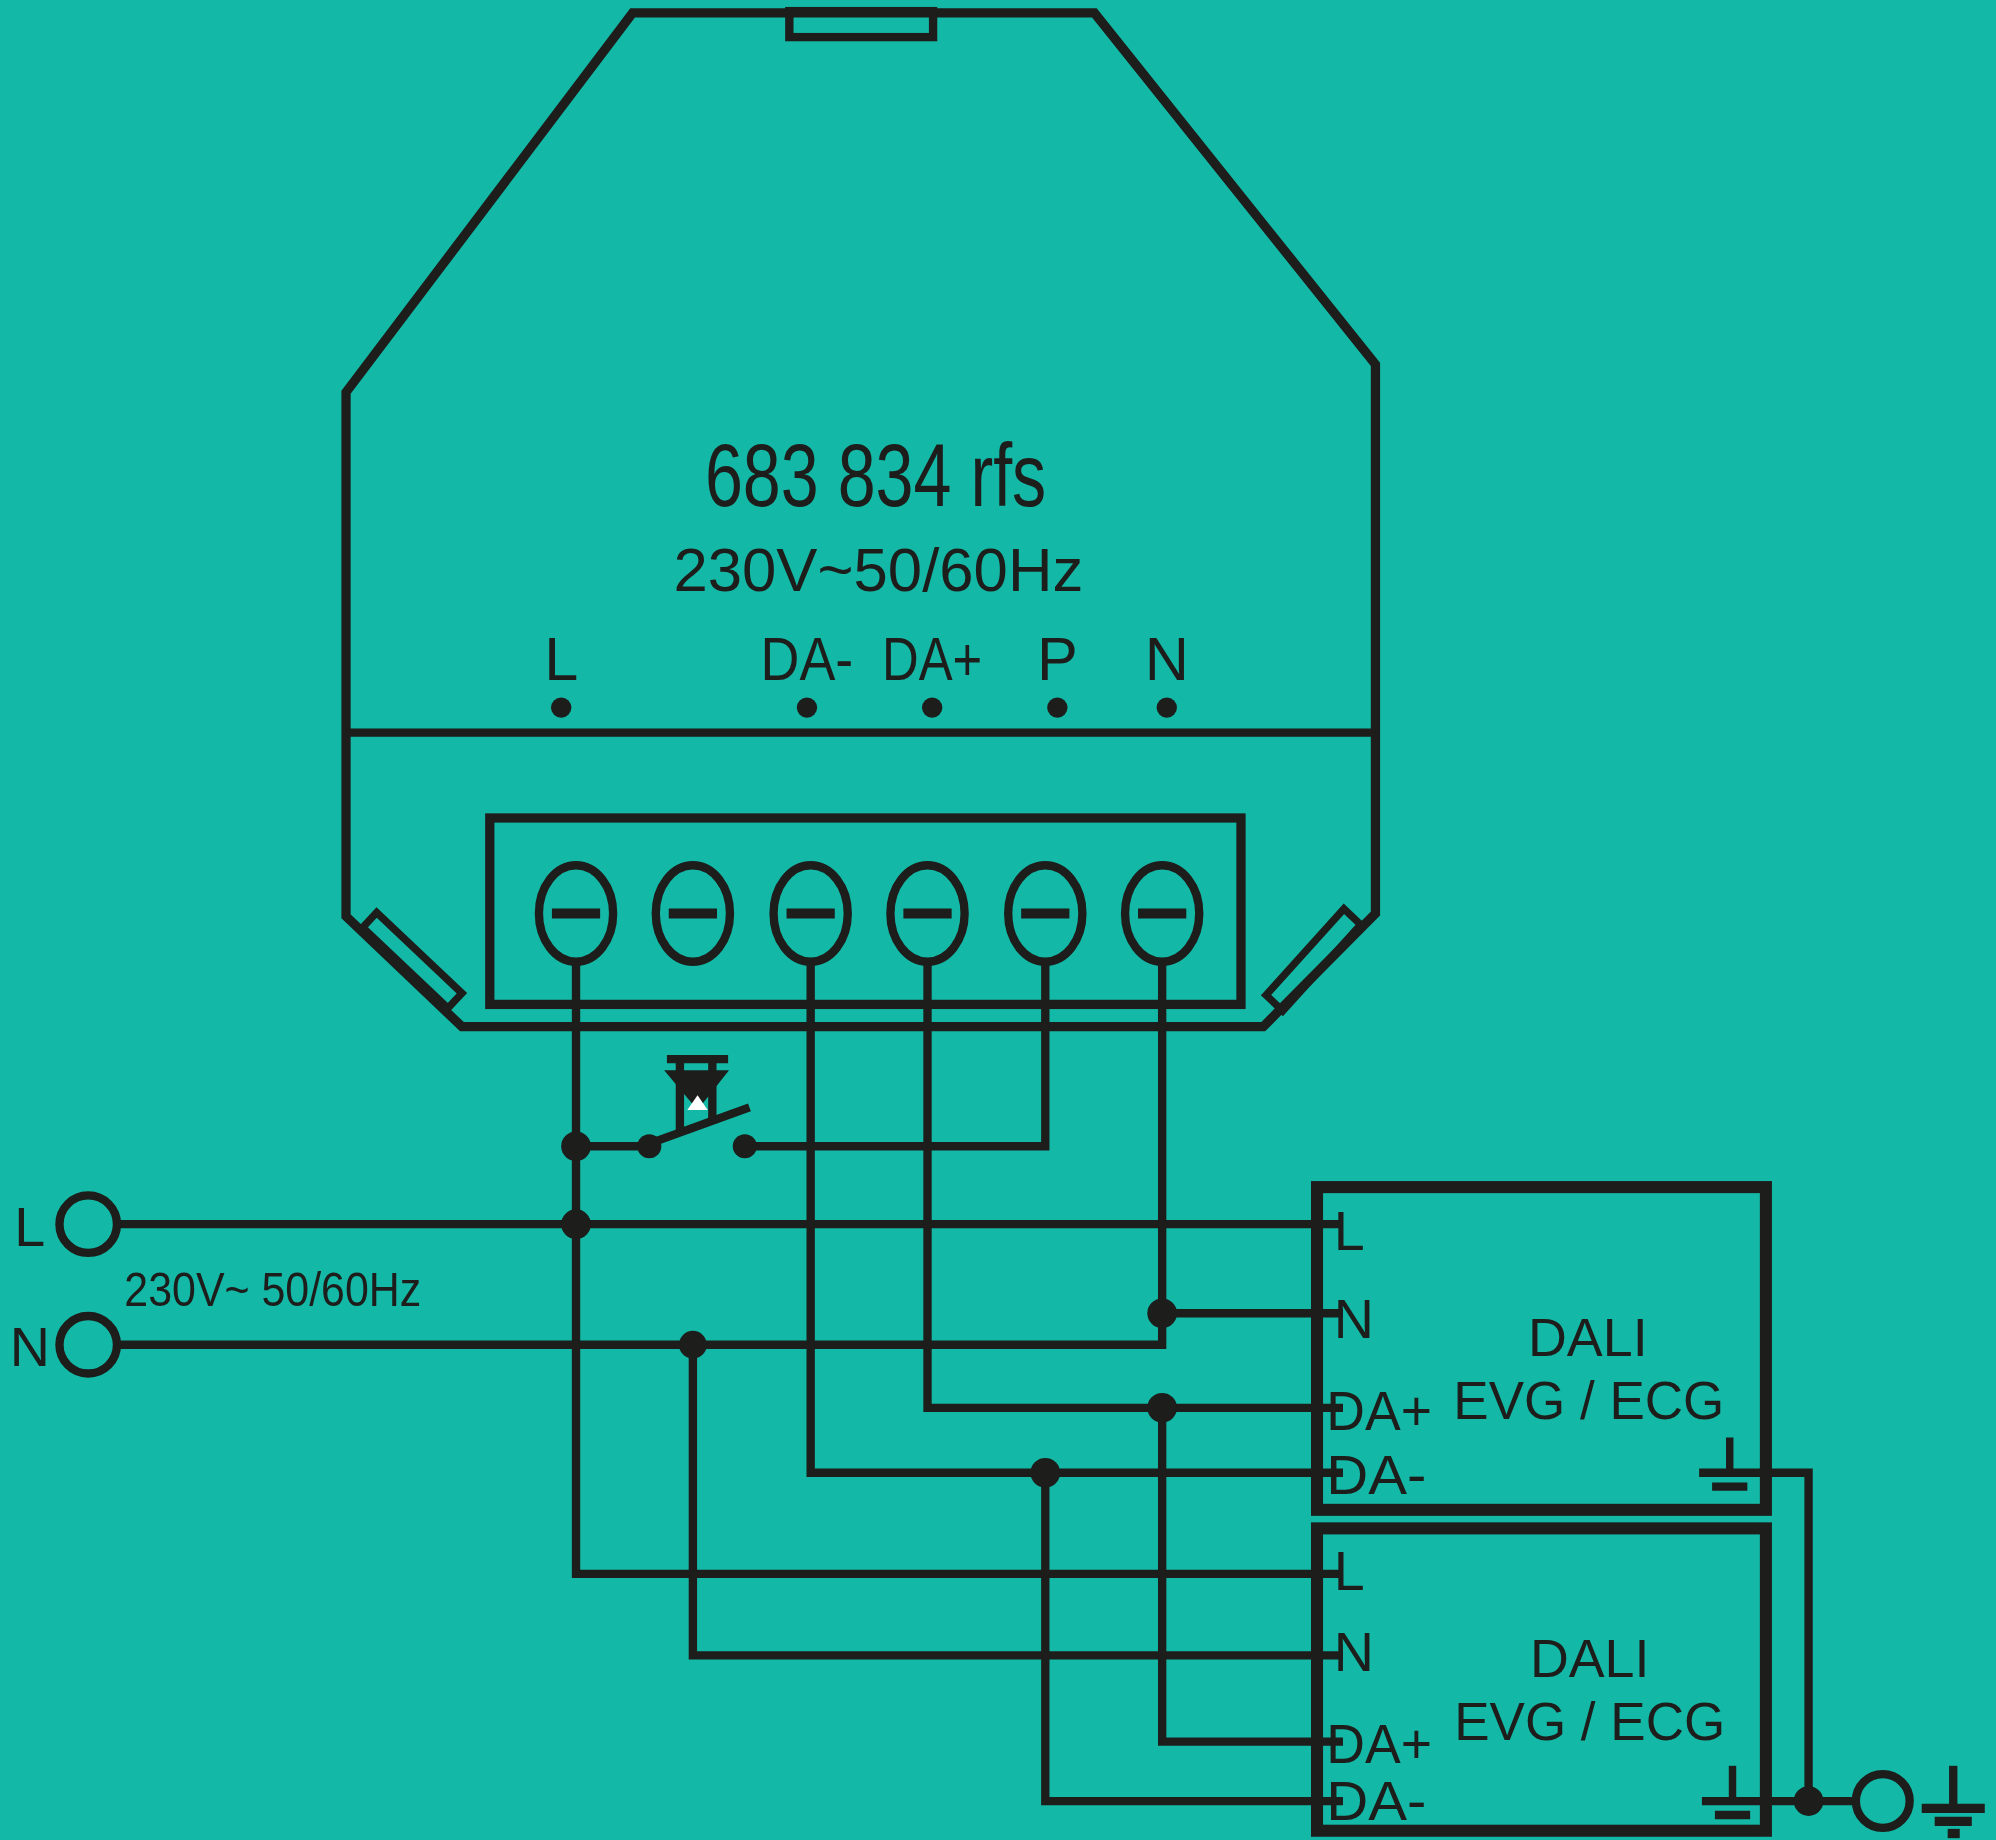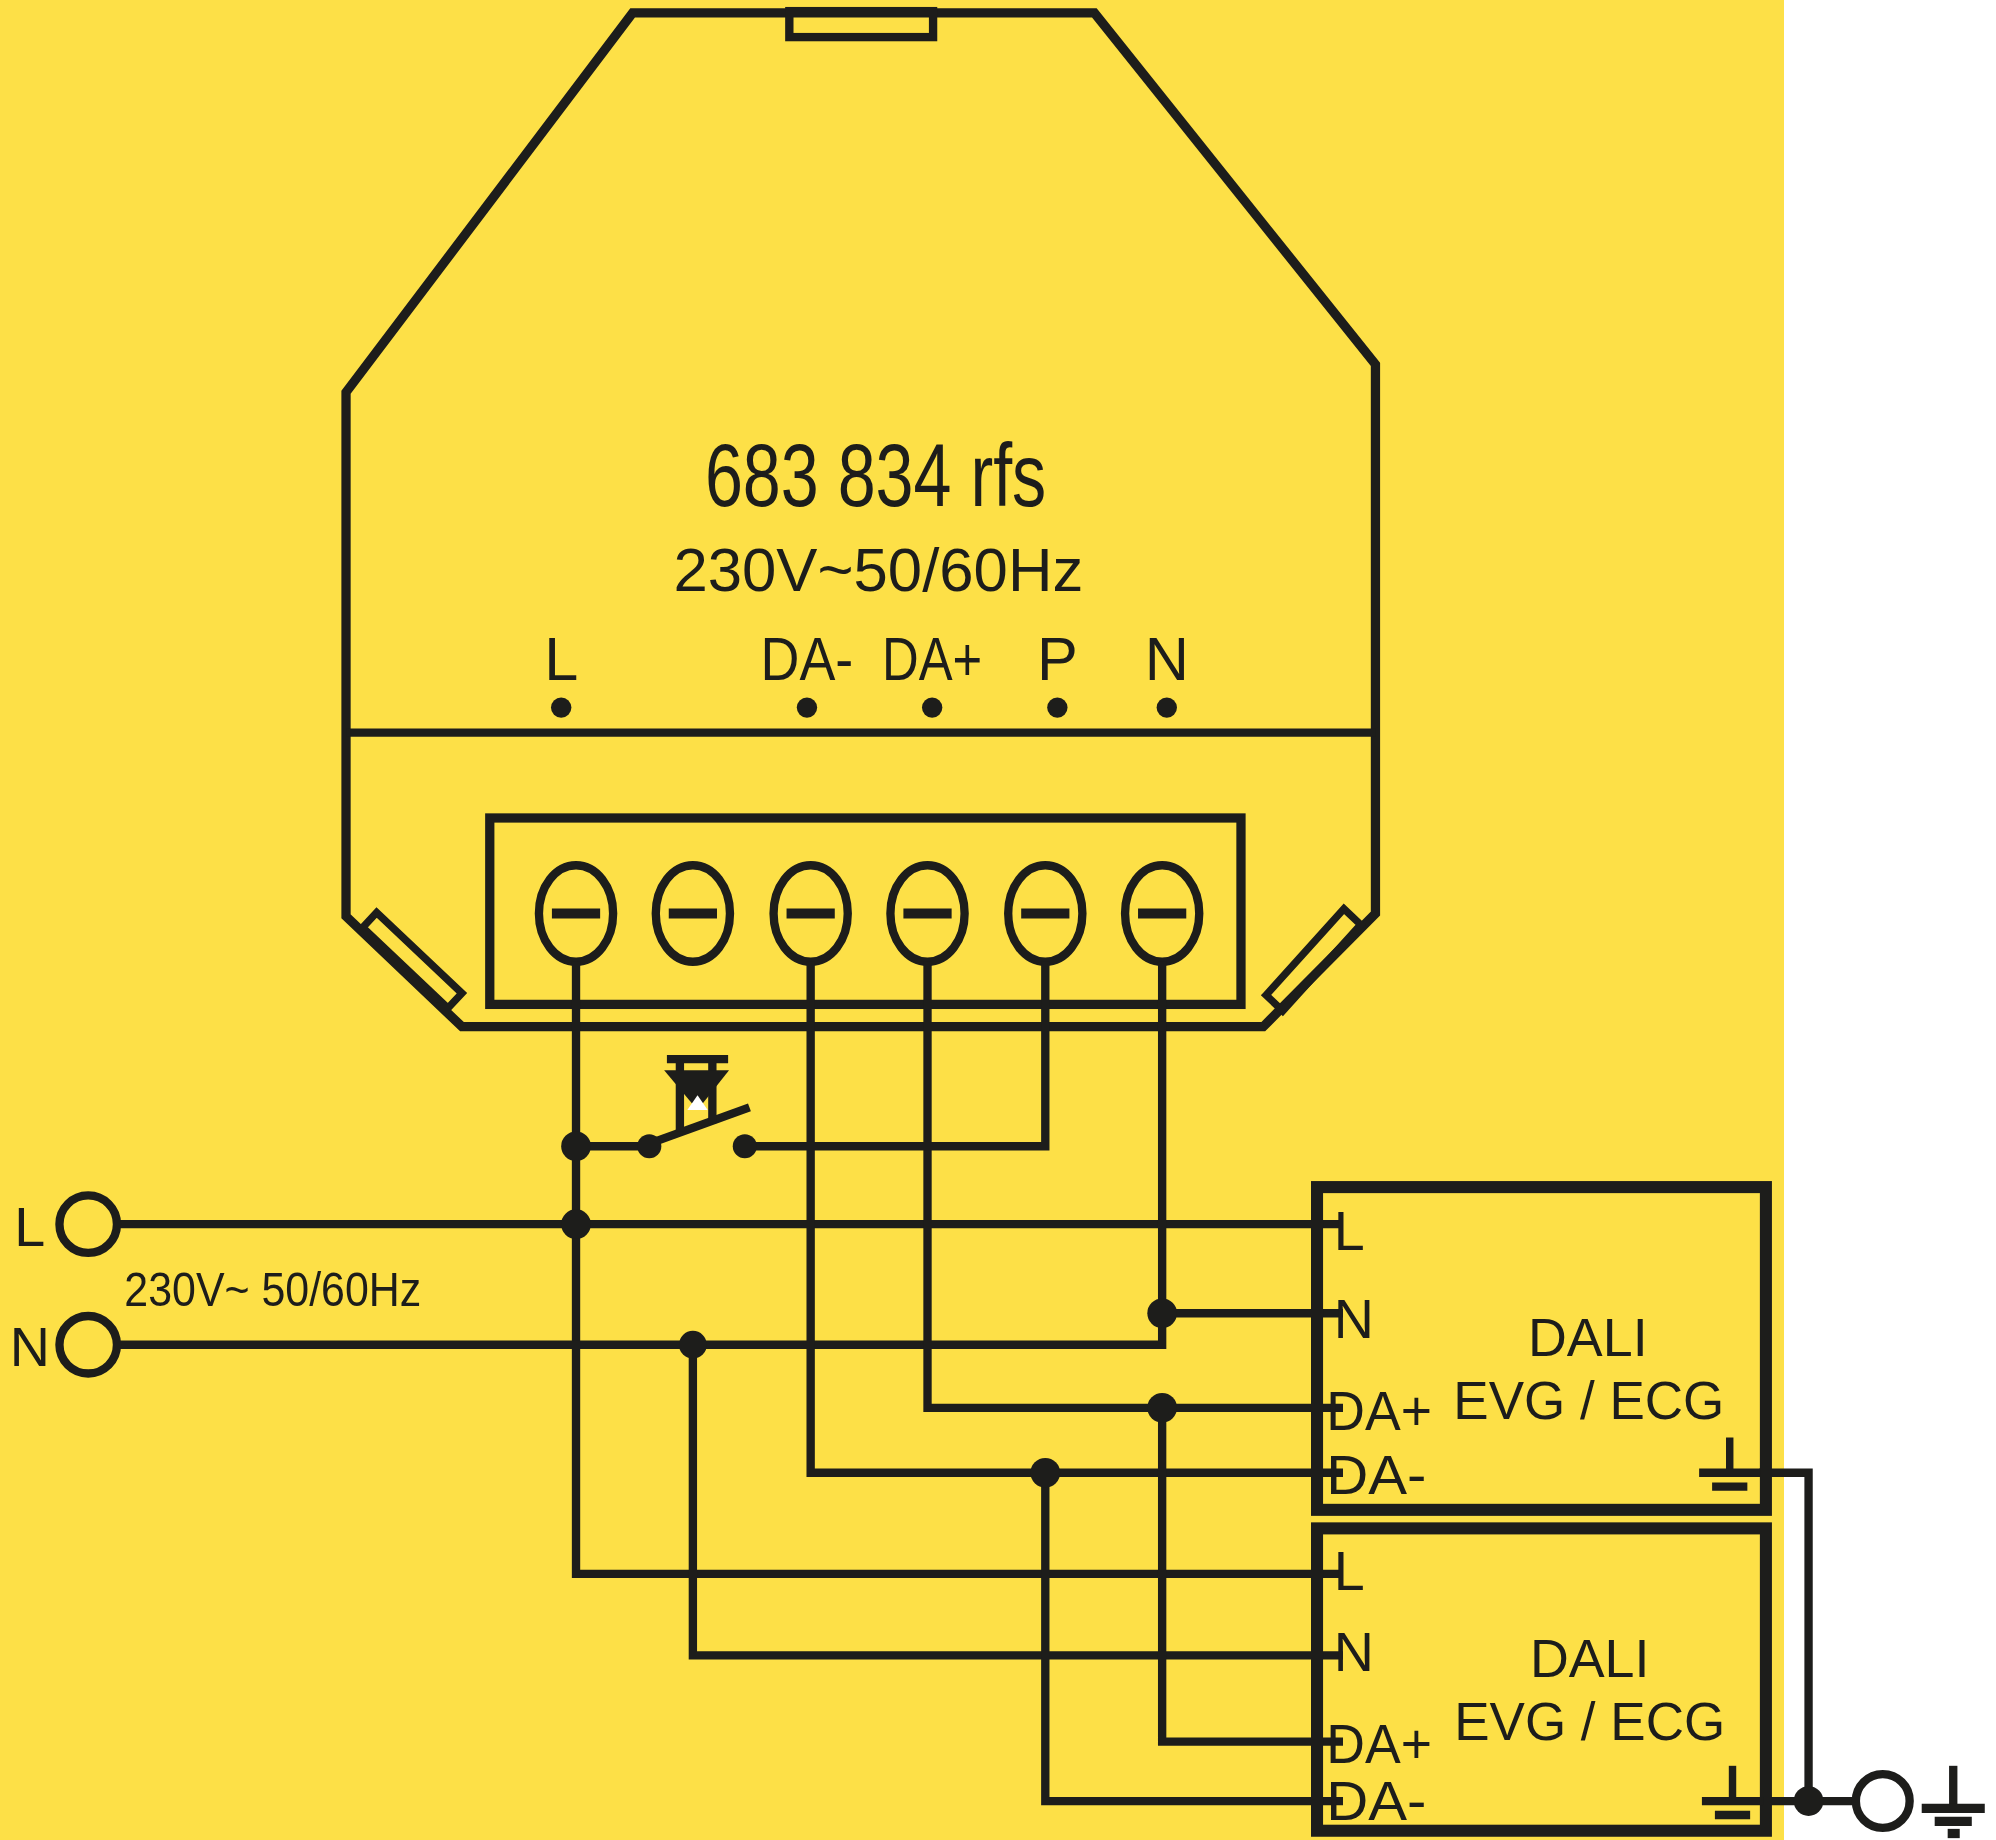--- a/index.html
+++ b/index.html
@@ -1,16 +1,16 @@
 <!DOCTYPE html>
 <html style="font-size:15px"><head>
 <meta charset="utf-8">
 <style>
   html, body { margin: 0; padding: 0; background: #ffffff; }
-  .stage { width: 1784px; height: 1840px; position: relative; background: #fde047; }
+  .stage { width: 1996px; height: 1840px; position: relative; background: #14b8a6; }
   svg { display: block; }
   text {
     font-family: "Liberation Sans", "DejaVu Sans", sans-serif;
     fill: #1d1d1b;
   }
   .t-title    { font-size: 96px; }
   .t-sub      { font-size: 66px; }
   .t-term     { font-size: 66px; }
   .t-supply   { font-size: 60px; }
   .t-rating   { font-size: 52px; }

